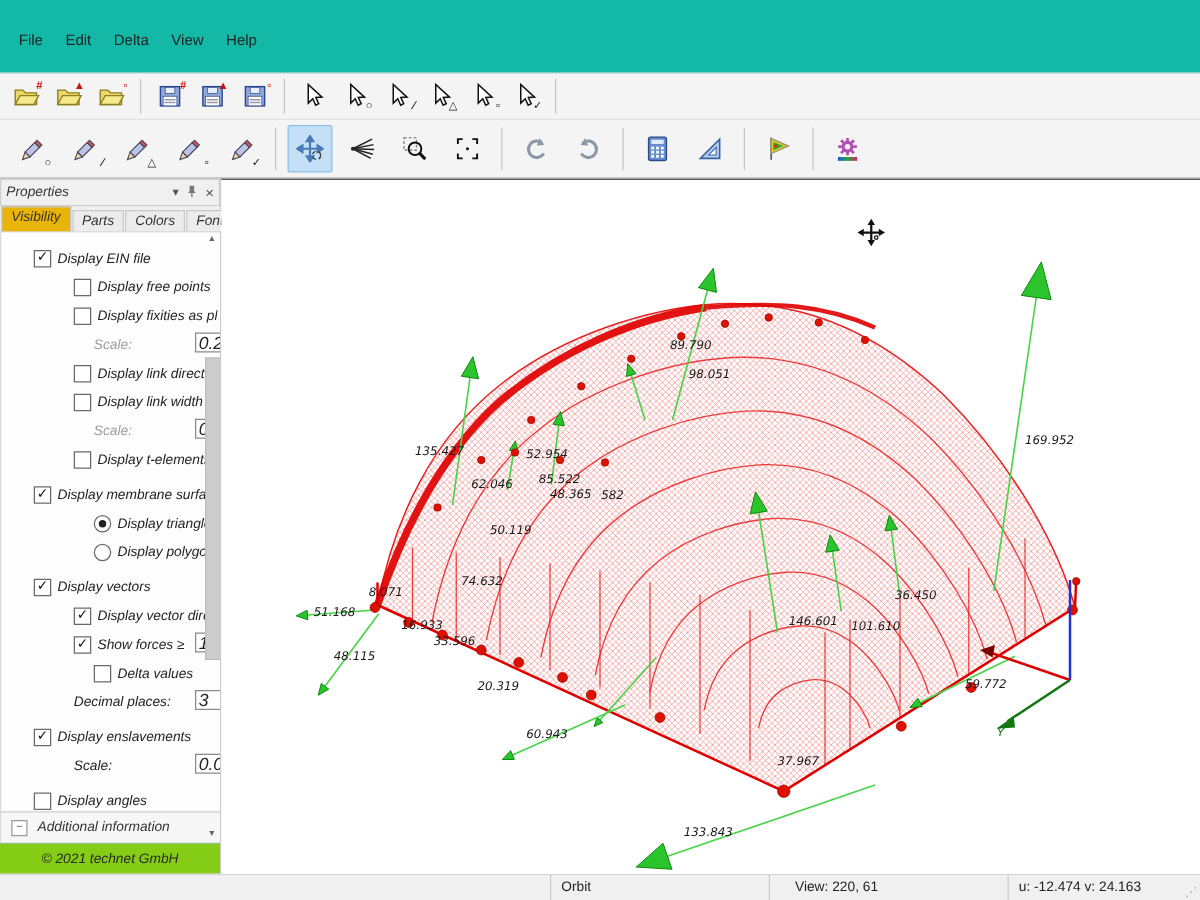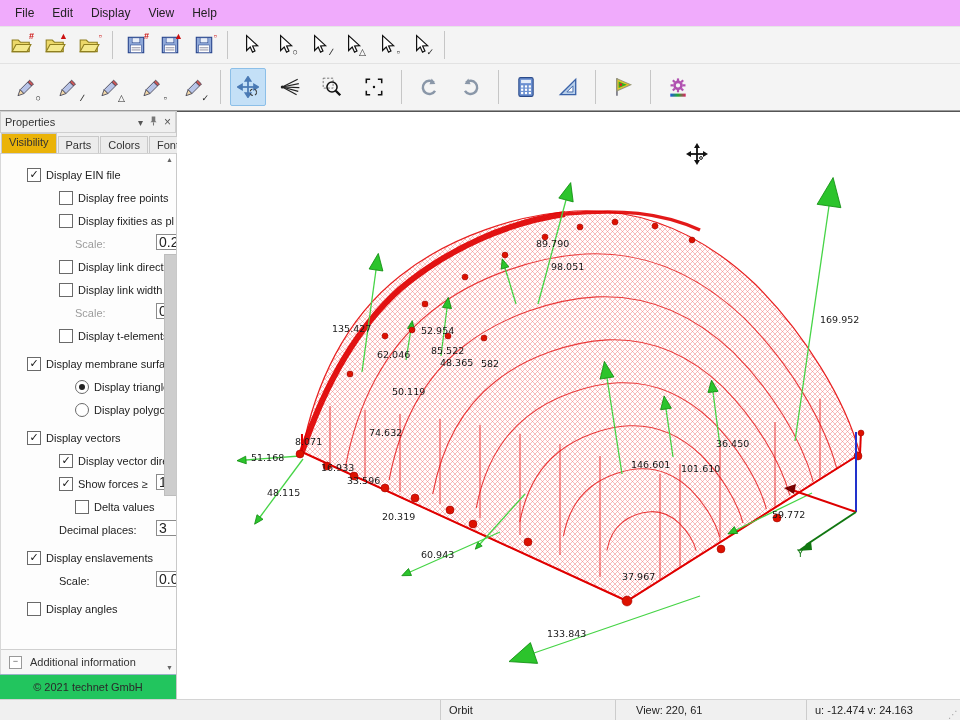--- a/index.html
+++ b/index.html
@@ -1,36 +1,36 @@
 <!DOCTYPE html>
 <html><head>
 <meta charset="utf-8">
 <style>
   html,body{margin:0;padding:0;}
   body{width:960px;height:720px;overflow:hidden;background:#f0f0f0;
        font-family:"Liberation Sans","DejaVu Sans",sans-serif;font-size:12px;color:#222;}
   .app{width:960px;height:720px;display:flex;flex-direction:column;}
   
-  .menubar{height:26px;background:#f0abfc;display:flex;align-items:center;padding:0 6px;border-bottom:1px solid #e6e6e6;}
+  .menubar{height:26px;background:#14b8a6;display:flex;align-items:flex-end;padding:16px 6px;border-bottom:1px solid #e6e6e6;}
   .mitem{padding:3px 9px;cursor:default;}
   
   .toolbar{background:#f4f4f4;display:flex;align-items:center;padding:0 4px;}
   .toolbar.r1{height:36px;border-bottom:1px solid #e2e2e2;}
   .toolbar.r2{height:46px;border-bottom:1px solid #9a9a9a;}
   .tbtn{width:28px;height:28px;margin:1px 2px;position:relative;display:flex;align-items:center;justify-content:center;border:1px solid transparent;}
   .r2 .tbtn{width:34px;height:36px;margin:1px 3px;}
   .tbtn.active{background:#c4e0f7;border:1px solid #8cbfe8;border-radius:2px;}
   .tbtn svg{display:block;}
   .ov{position:absolute;font-size:9px;font-weight:bold;line-height:9px;}
   .ov.tr{top:1px;right:1px;}
   .ov.br{bottom:2px;right:1px;}
   .tsep{width:1px;height:28px;background:#c6c6c6;margin:0 6px;flex:none;}
   .r2 .tsep{height:34px;}
   
-  .main{flex:1;display:flex;min-height:0;}
+  .main{flex:1;display:flex;min-height:0;font-style:italic;}
   .panel{width:176px;flex:none;background:#f0f0f0;display:flex;flex-direction:column;border-right:1px solid #c9c9c9;}
   .p-header{height:18px;display:flex;align-items:center;padding:1px 4px;font-size:11px;color:#333;background:#f0f0f0;border:1px solid #cfcfcf;}
   .p-title{flex:1;}
   .p-hicons{display:flex;align-items:center;gap:6px;color:#555;font-size:10px;}
   .p-tabs{height:20px;display:flex;align-items:flex-end;background:#f0f0f0;padding-left:1px;border-bottom:1px solid #d0d0d0;}
   .ptab{font-size:11px;padding:2px 7px;border:1px solid #c9c9c9;border-bottom:none;background:#ececec;color:#333;margin-right:1px;}
   .ptab.active{background:#eab308;height:15px;}
   .p-wrap{flex:1;position:relative;background:#fdfdfd;border-left:1px solid #d8d8d8;overflow:hidden;display:flex;flex-direction:column;}
   .p-body{flex:1;overflow:hidden;padding-top:4px;}
   .prow{position:relative;height:23px;display:flex;align-items:center;font-size:11px;color:#222;}
@@ -45,41 +45,41 @@
   .plabel.dis{color:#9c9c9c;}
   .ibox{position:absolute;right:-4px;top:2px;width:18px;height:14px;border:1px solid #8a8a8a;background:#fff;
         font-size:14px;line-height:14px;padding:0 2px;overflow:hidden;white-space:nowrap;}
   .p-section{height:24px;flex:none;display:flex;align-items:center;gap:8px;font-size:11px;color:#333;
              border-top:1px solid #d0d0d0;background:#f7f7f7;padding-left:8px;}
   .minus-box{width:11px;height:11px;border:1px solid #999;font-size:9px;line-height:9px;text-align:center;color:#555;background:#fff;}
   .sbar{position:absolute;top:0;right:0;width:13px;bottom:0;display:flex;flex-direction:column;align-items:center;}
   .sb-up,.sb-dn{font-size:7px;color:#666;height:12px;line-height:12px;}
   .sb-track{flex:1;width:11px;position:relative;}
   .sb-thumb{position:absolute;top:88px;height:240px;left:0;width:11px;background:#cdcdcd;border:1px solid #bdbdbd;}
-  .p-footer{height:24px;flex:none;background:#22c55e;border-top:1px solid #9ab2c8;display:flex;align-items:center;justify-content:center;
+  .p-footer{height:24px;flex:none;background:#84cc16;border-top:1px solid #9ab2c8;display:flex;align-items:center;justify-content:center;
             font-size:11px;color:#2a2a2a;}
   .viewport{flex:1;background:#ffffff;border-top:1px solid #555;position:relative;overflow:hidden;}
   .viewport svg{display:block;}
   
   .statusbar{height:20px;background:#f0f0f0;border-top:1px solid #d4d4d4;display:flex;align-items:center;font-size:11px;color:#222;}
   .st{padding:0 8px;height:100%;display:flex;align-items:center;border-left:1px solid #cccccc;}
   .st.empty{width:424px;border-left:none;}
   .st.mode{width:158px;}
   .st.view{width:162px;padding-left:20px;}
   .st.uv{flex:1;}
   .grip{width:12px;height:100%;color:#aaa;font-size:10px;display:flex;align-items:flex-end;justify-content:flex-end;padding-right:2px;}
 </style>
 </head>
 <body>
 
 <div class="app">
   <div class="menubar" id="menubar">
       <span class="mitem">File</span>
       <span class="mitem">Edit</span>
-      <span class="mitem">Display</span>
+      <span class="mitem">Delta</span>
       <span class="mitem">View</span>
       <span class="mitem">Help</span>
     </div>
   <div class="toolbar r1" id="tb1">
       <div class="tbtn">
         <svg width="22" height="22" viewBox="0 0 20 20">
           <path d="M2,5.5 L7.5,5.5 L9.5,7.5 L17.5,7.5 L17.5,16 L2,16 Z" fill="#ecd869" stroke="#8f7f1f"></path>
           <path d="M2,16 L5.5,9.5 L19,9.5 L15.5,16 Z" fill="#f4e98c" stroke="#8f7f1f"></path>
         </svg>
         <span class="ov tr" style="color: rgb(204, 17, 17);">#</span>

